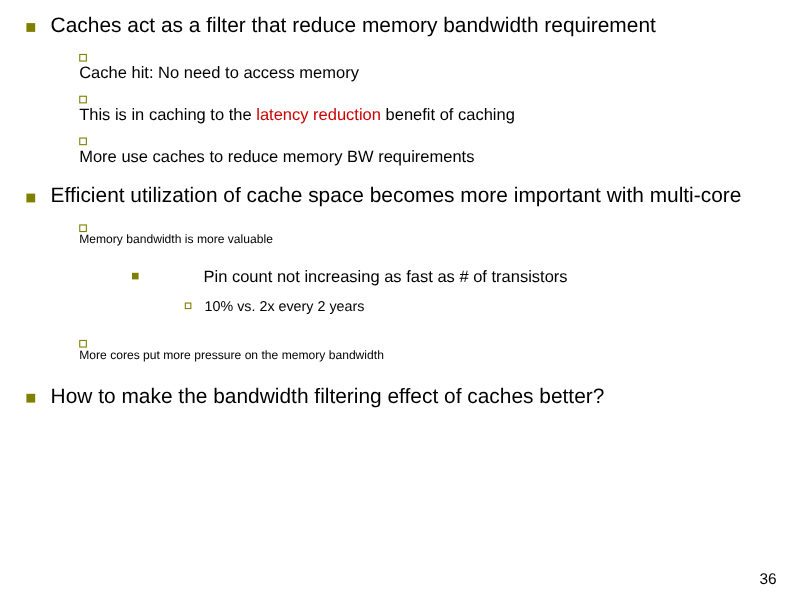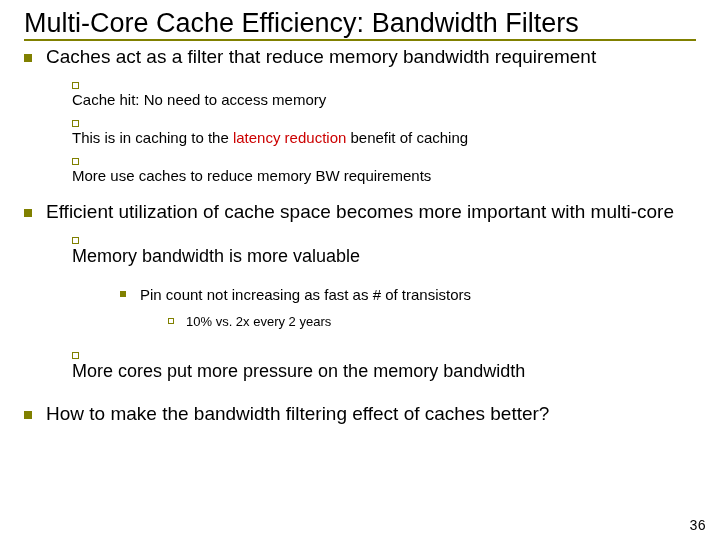--- a/index.html
+++ b/index.html
@@ -60,34 +60,35 @@
     border: 1.5px solid #808000;
     margin-top: 6px;
     margin-right: 14px;
   }
   .lvl2 .text {
     font-size: 15px;
     color: #000;
     line-height: 1.4;
   }
   .lvl2b .text {
-    font-size: 18px;
+    font-size: 11px;
   }
   .lvl2b .bullet-open {
     margin-top: 7px;
   }
   .lvl3-group {
     margin-left: 96px;
     margin-top: 4px;
     margin-bottom: 8px;
   }
   .lvl3 {
     display: flex;
     align-items: flex-start;
     margin-bottom: 4px;
+    gap: 45px;
   }
   .lvl3 .bullet-sq-sm {
     flex: 0 0 auto;
     width: 6px;
     height: 6px;
     background: #808000;
     margin-top: 7px;
     margin-right: 14px;
   }
   .lvl3 .text {
@@ -118,29 +119,27 @@
     color: #000;
     line-height: 1.4;
   }
   .latency { color: #cc0000; }
   .pagenum {
     position: absolute;
     bottom: 6px;
     right: 14px;
     font-size: 14px;
     color: #000;
-    font-family: Liberation Mono, monospace;
   }
 </style>
 </head>
 <body>
 
 <div class="slide">
 
-  <h1 class="title">Multi-Core Cache Efficiency: Bandwidth Filters</h1>
 
   <div class="lvl1">
     <div class="bullet-sq"></div>
     <div class="text">Caches act as a filter that reduce memory bandwidth requirement</div>
   </div>
 
   <div class="lvl2-group">
     <div class="lvl2">
       <div class="bullet-open"></div>
       <div class="text">Cache hit: No need to access memory</div>

